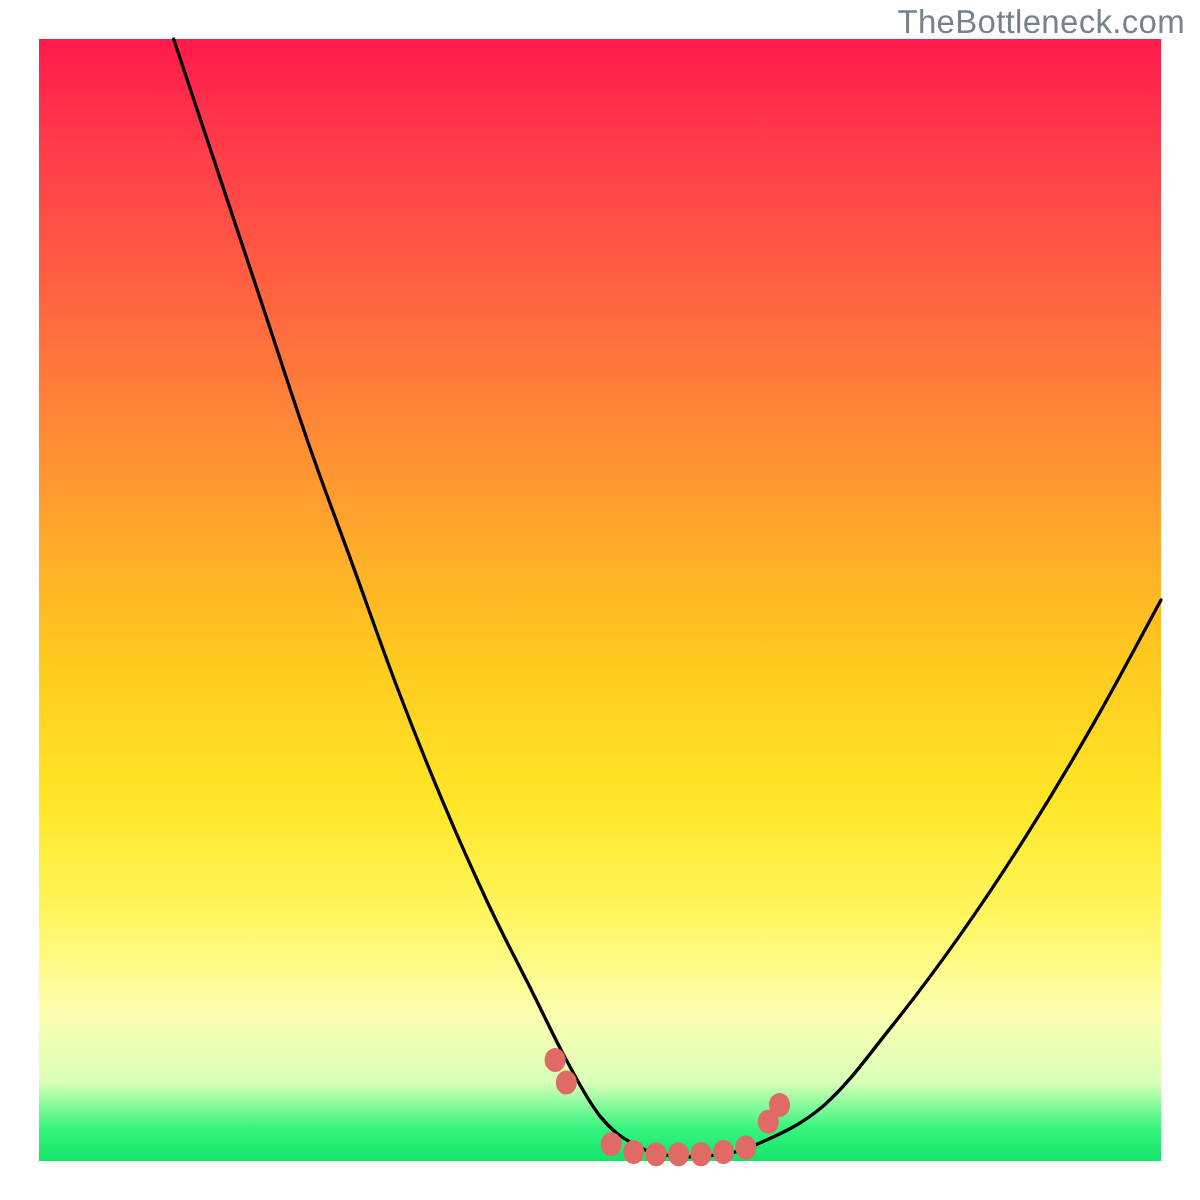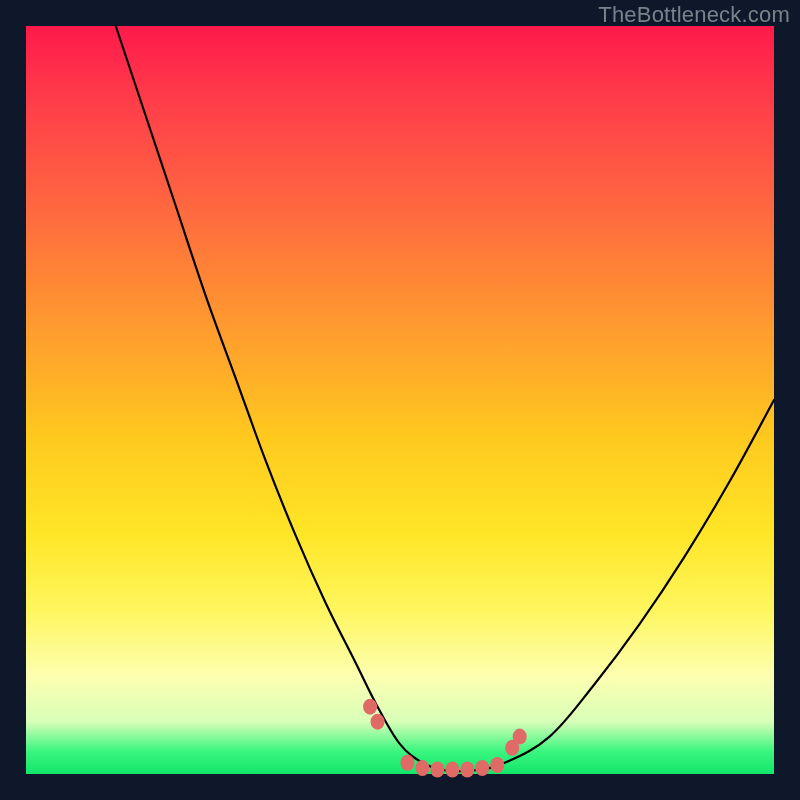--- a/index.html
+++ b/index.html
@@ -10,21 +10,21 @@
     background: #000;
     overflow: hidden;
     font-family: Arial, Helvetica, sans-serif;
   }
   .frame {
     position: absolute;
     left: 0;
     top: 0;
     width: 800px;
     height: 800px;
-    background: #0f172a;
+    background: #ffffff;
   }
   .plot-area {
     position: absolute;
     left: 26px;
     top: 26px;
     width: 748px;
     height: 748px;
     
     background: linear-gradient(
       to bottom,

